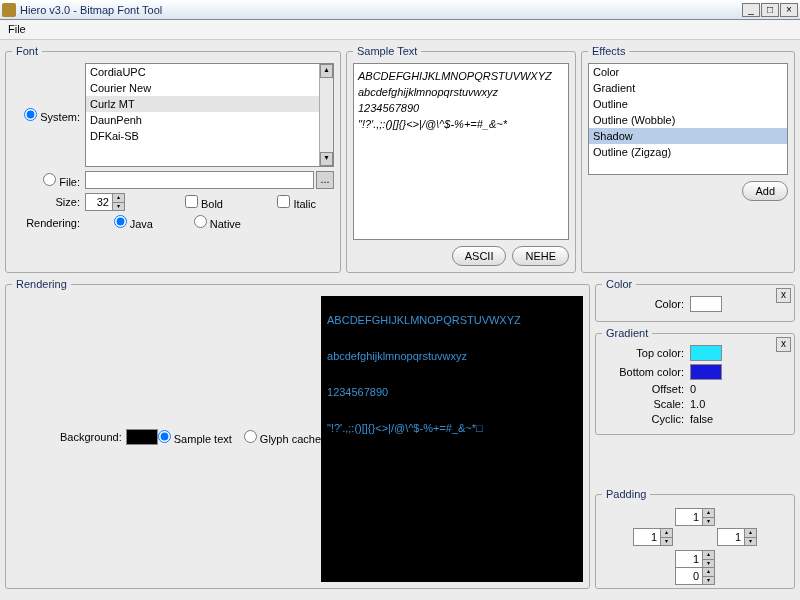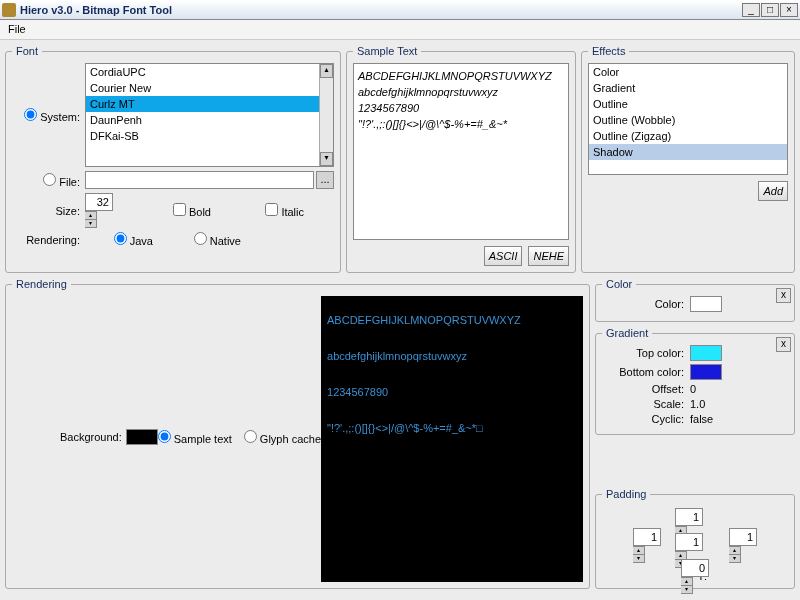--- a/index.html
+++ b/index.html
@@ -1,40 +1,40 @@
 <!DOCTYPE html>
 <html><head>
 <meta charset="utf-8">
 <style>
 * { box-sizing: border-box; margin: 0; padding: 0; font-family: Tahoma, Arial, sans-serif; font-size: 11px; }
 body { background: #ececec; width: 800px; height: 600px; overflow: hidden; }
 .titlebar { height: 20px; background: linear-gradient(#fff,#dbe5f1); border-bottom: 1px solid #888; display: flex; align-items: center; padding: 0 2px; }
 .titlebar .ico { width: 14px; height: 14px; background: #b08830; border-radius: 2px; margin-right: 4px; }
-.titlebar .title { flex: 1; font-weight: bold; color: #13295a; }
+.titlebar .title { flex: 1; font-weight: normal; color: #13295a; }
 .wbtn { width: 18px; height: 14px; border: 1px solid #777; background: #e8e8e8; margin-left: 1px; text-align: center; line-height: 12px; font-size: 10px; }
 .menubar { height: 20px; background: #f4f4f4; border-bottom: 1px solid #ccc; padding: 3px 8px; }
 .main { display: flex; padding: 5px; gap: 5px; height: 238px; }
 fieldset { border: 1px solid #aaa; border-radius: 3px; padding: 6px; background: #ececec; }
 legend { padding: 0 4px; color: #13295a; }
 .font-panel { width: 336px; }
 .font-panel .row { display: flex; align-items: center; margin-bottom: 4px; }
 .font-panel label { width: 68px; text-align: right; margin-right: 5px; }
 .font-list { flex: 1; height: 104px; border: 1px solid #888; background: #fff; overflow: hidden; position: relative; }
 .font-list .item { padding: 2px 4px; }
-.font-list .sel { background: #0ea5e9; }
+.font-list .sel { background: #e5e5e5; }
 .sb { position: absolute; right: 0; top: 0; bottom: 0; width: 14px; background: #e8e8e8; border-left: 1px solid #aaa; }
 .sb .arr { height: 14px; border: 1px solid #888; background: #d4d4d4; font-size: 8px; text-align: center; }
 input[type=text] { border: 1px solid #888; background: #fff; padding: 1px 3px; height: 18px; }
-.sp { display: flex; flex-direction: column; }
+.sp { display: flex; }
 .sp input { width: 28px; text-align: right; }
 .sp .btns { width: 12px; border: 1px solid #888; border-left: none; display: flex; flex-direction: column; }
 .sp .btns span { flex: 1; font-size: 6px; text-align: center; background: #d4d4d4; border-bottom: 1px solid #888; line-height: 7px; }
 .sp .btns span:last-child { border-bottom: none; }
 input[type=checkbox],input[type=radio]{ margin-right:3px; }
-.btn { border: 1px solid #888; background: linear-gradient(#fff,#ddd); padding: 3px 4px; border-radius: 0; font-style: italic; }
+.btn { border: 1px solid #888; background: linear-gradient(#fff,#ddd); padding: 3px 12px; border-radius: 10px; }
 .sample-panel { width: 230px; display: flex; flex-direction: column; }
 .sample-text { flex: 1; border: 1px solid #888; background: #fff; padding: 4px; line-height: 16px; font-style: italic; font-family: Georgia, serif; }
 .sample-btns { display: flex; justify-content: flex-end; gap: 6px; margin-top: 6px; }
 .effects-panel { flex: 1; }
 .effects-list { border: 1px solid #888; background: #fff; height: 112px; }
 .effects-list .item { padding: 2px 4px; }
 .effects-list .sel { background: #b8cee8; }
 .add-row { text-align: right; margin-top: 6px; }
 .lower { display: flex; padding: 0 5px 5px; gap: 5px; height: 316px; }
 .rendering-panel { flex: 1; display: flex; }
@@ -125,22 +125,22 @@
     </div>
   </fieldset>
 
   <fieldset class="effects-panel">
     <legend>Effects</legend>
     <div class="effects-list">
       <div class="item">Color</div>
       <div class="item">Gradient</div>
       <div class="item">Outline</div>
       <div class="item">Outline (Wobble)</div>
+      <div class="item sel">Shadow</div>
       <div class="item">Outline (Zigzag)</div>
-      <div class="item sel">Shadow</div>
     </div>
     <div class="add-row"><button class="btn">Add</button></div>
   </fieldset>
 </div>
 
 <div class="lower">
   <fieldset class="rendering-panel">
     <legend>Rendering</legend>
     <div class="render-top">
       <span>Background:</span>

